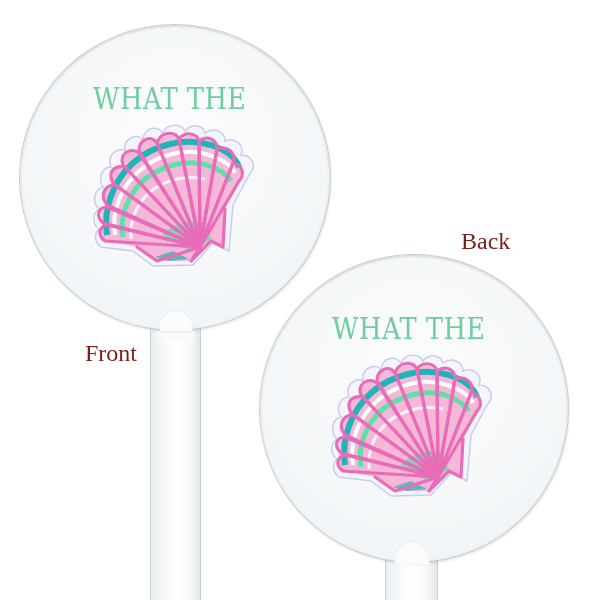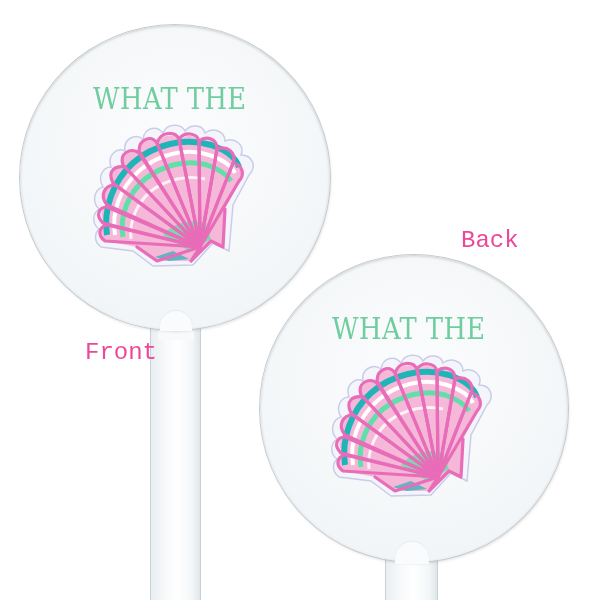--- a/index.html
+++ b/index.html
@@ -20,22 +20,22 @@
     background: radial-gradient(circle at 50% 40%, #fbfcfd 0%, #f3f6f8 70%, #edf1f3 100%);
     box-shadow: 0 0 0 1px #c4cbcf, 0 1px 3px rgba(0,0,0,0.18) inset, 1px 2px 3px rgba(0,0,0,0.12);
   }
   .disc-text {
     position: absolute; font-family: "DejaVu Serif", serif; color: #6fcd9f;
     font-size: 30px; letter-spacing: 0.5px; white-space: nowrap; line-height: 1;
     transform: scaleX(0.86); transform-origin: left top;
   }
   .shell { position: absolute; }
   .side-label {
-    position: absolute; color: #ec4899; font-size: 24px; line-height: 1;
-    font-family: Liberation Mono, monospace;
+    position: absolute; color: #7f1d1d; font-size: 24px; line-height: 1;
+    font-family: Liberation Serif, serif;
   }
 </style>
 </head>
 <body>
 
 <div class="stirrer">
   <div class="stick" style="left:150px; top:310px; width:51px; height:300px;"></div>
   <div class="stick-cap" style="left:158px; top:310px; width:36px; height:30px;"></div>
   <div class="disc" style="left:20px; top:25px; width:310px; height:305px;"></div>
   <div class="stick-cap" style="left:160px; top:311px; width:32px; height:20px; background:#fafbfc;"></div>

